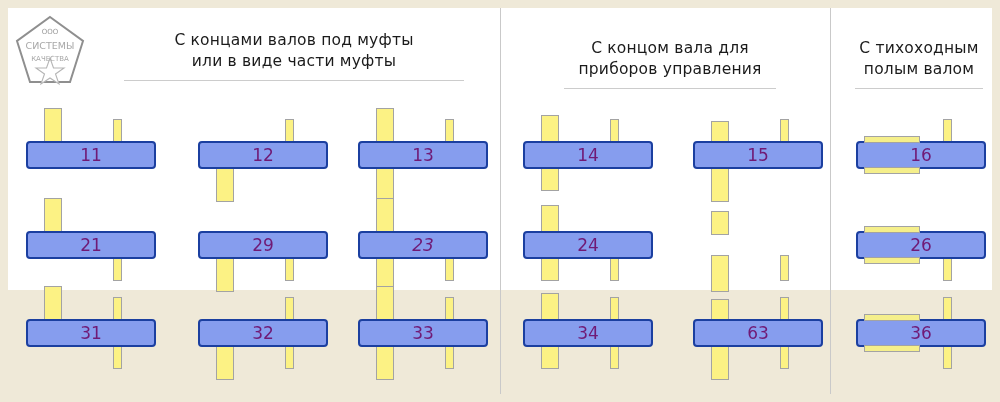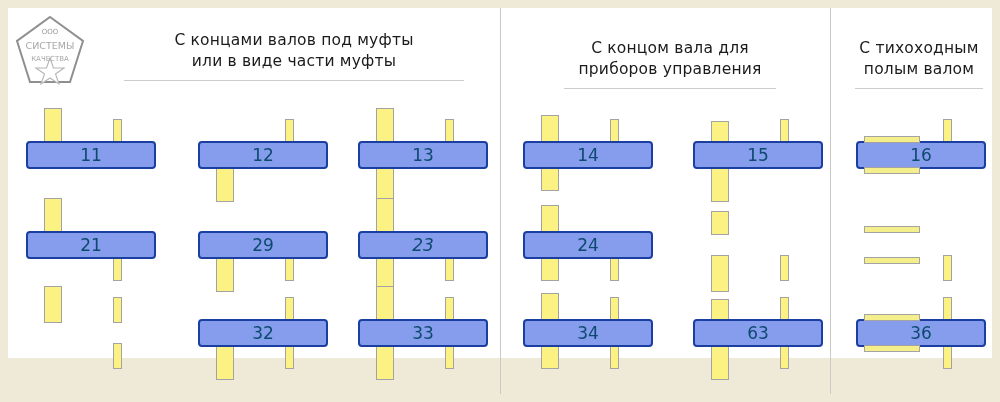--- a/index.html
+++ b/index.html
@@ -4,21 +4,21 @@
 <style>
   html,body{margin:0;padding:0;}
   body{
     width:1000px;height:402px;
     background:#efe9d8;
     font-family:"DejaVu Sans","Liberation Sans",sans-serif;
     overflow:hidden;
   }
   #page{
     position:absolute;left:8px;top:8px;
-    width:984px;height:350px;
+    width:984px;height:282px;
     background:#ffffff;
     box-sizing:border-box;
   }
   
   .vdiv{
     position:absolute;top:0;width:1px;height:386px;
     background:#c9c9c9;
   }
   
   #logo{
@@ -55,21 +55,21 @@
     position:absolute;left:10px;top:33px;
     width:130px;height:28px;
     background:#869dee;
     border:2px solid #1b3fa0;
     border-radius:4px;
     box-sizing:border-box;
     z-index:3;
     display:flex;align-items:center;justify-content:center;
   }
   .body .num{
-    font-size:17px;color:#0c4a6e;line-height:1;
+    font-size:17px;color:#701a75;line-height:1;
     font-family:"DejaVu Sans","Liberation Sans",sans-serif;
   }
   
   .shaft{
     position:absolute;
     background:#fcf284;
     border:1.5px solid #a3a3a3;
     box-sizing:border-box;
     z-index:1;
   }
@@ -200,25 +200,31 @@
       </div>
       <div class="cell" style="left: 675px; top: 190px;">
         <div class="shaft w" style="left: 28px; width: 18px; top: 13px; height: 24px;"></div>
         <div class="shaft w" style="left: 28px; width: 18px; top: 57px; height: 37px;"></div>
         <div class="shaft t" style="left: 97px; width: 9px; top: 57px; height: 26px;"></div>
       </div>
       <div class="cell" style="left: 838px; top: 190px;">
         <div class="plate" style="left: 18px; width: 56px; top: 28px;"></div>
         <div class="plate" style="left: 18px; width: 56px; top: 59px;"></div>
         <div class="shaft t" style="left: 97px; width: 9px; top: 57px; height: 26px;"></div>
+        <div class="body">
+          <span class="num">26</span>
+        </div>
       </div>
       <div class="cell" style="left: 8px; top: 278px;">
         <div class="shaft w" style="left: 28px; width: 18px; top: 0px; height: 37px;"></div>
         <div class="shaft t" style="left: 97px; width: 9px; top: 11px; height: 26px;"></div>
         <div class="shaft t" style="left: 97px; width: 9px; top: 57px; height: 26px;"></div>
+        <div class="body">
+          <span class="num">31</span>
+        </div>
       </div>
       <div class="cell" style="left: 180px; top: 278px;">
         <div class="shaft w" style="left: 28px; width: 18px; top: 57px; height: 37px;"></div>
         <div class="shaft t" style="left: 97px; width: 9px; top: 11px; height: 26px;"></div>
         <div class="shaft t" style="left: 97px; width: 9px; top: 57px; height: 26px;"></div>
         <div class="body">
           <span class="num">32</span>
         </div>
       </div>
       <div class="cell" style="left: 340px; top: 278px;">

